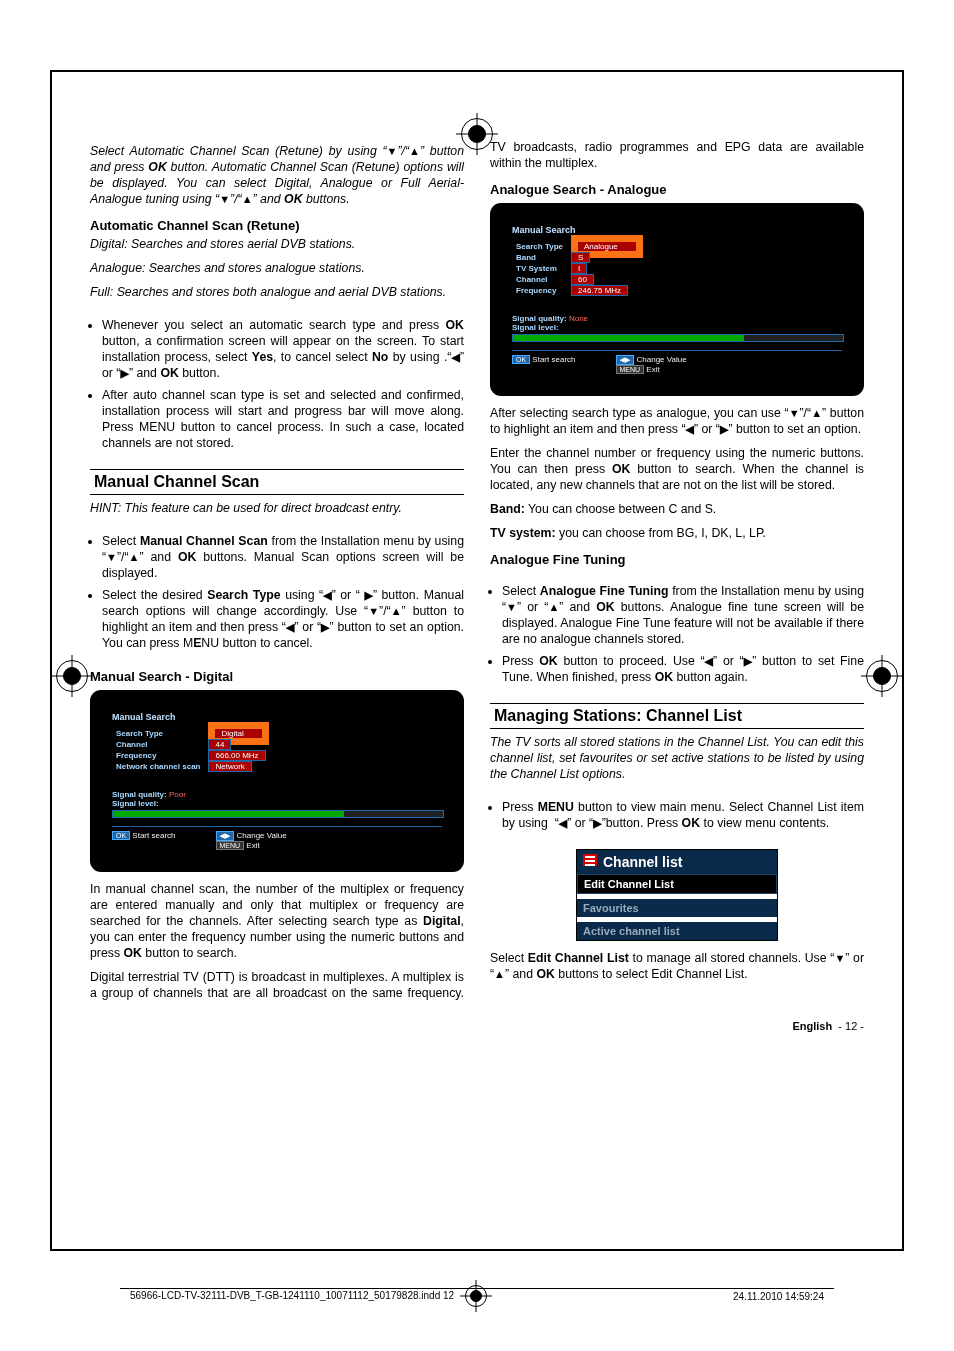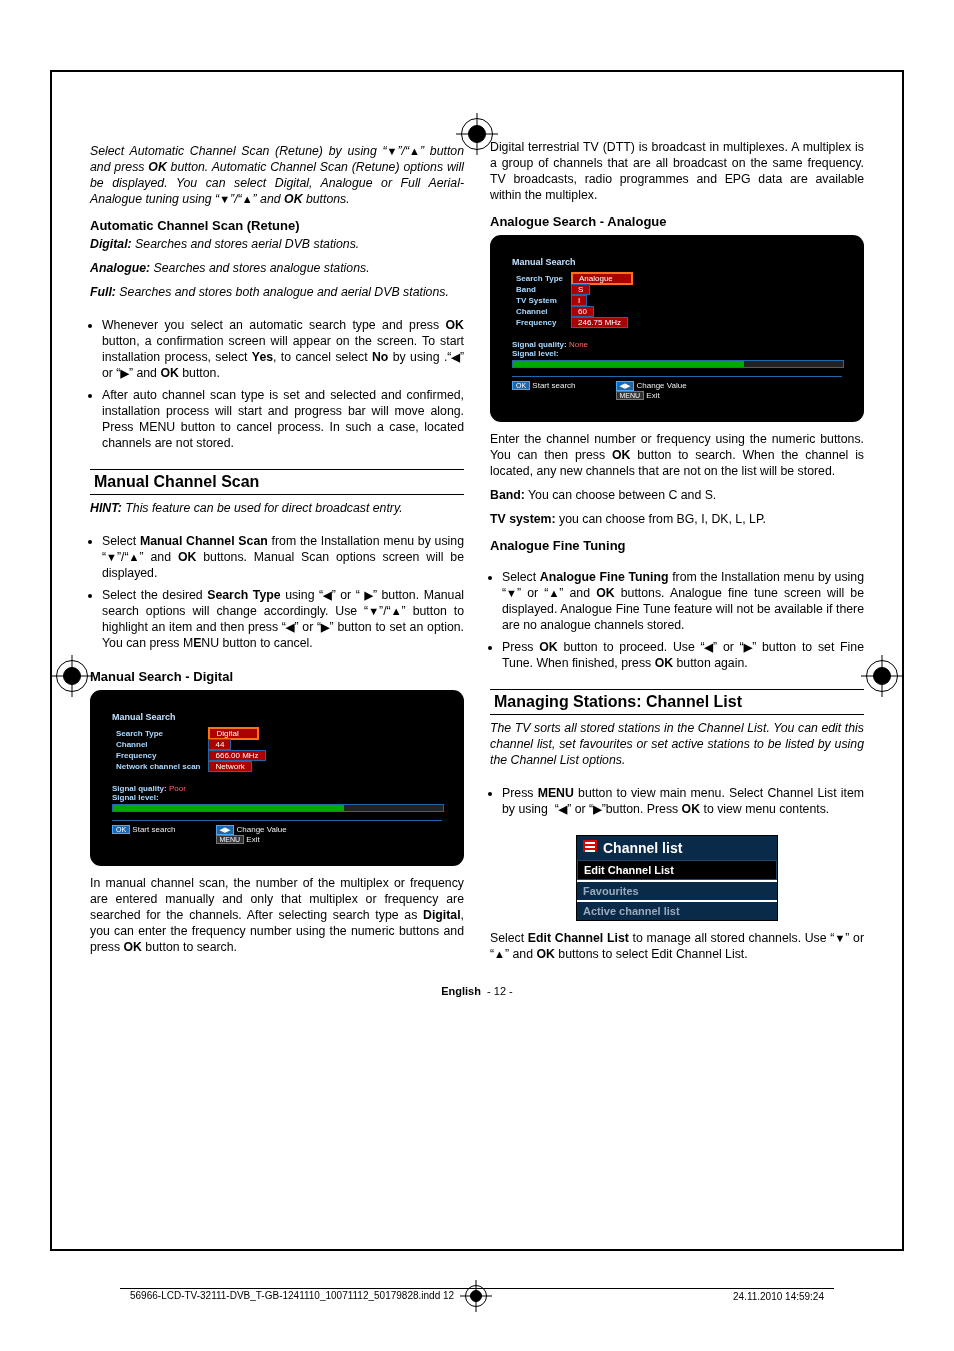--- a/index.html
+++ b/index.html
@@ -53,51 +53,51 @@
   h2.boxed {
     font-size: 16px;
     font-weight: bold;
     border-top: 1px solid #000;
     border-bottom: 1px solid #000;
     padding: 3px 4px;
     margin: 10px 0 6px 0;
     break-inside: avoid;
   }
   h3 { font-size: 13px; font-weight: bold; margin: 10px 0 4px 0; }
-  .bi { font-weight: bold; font-style: italic; }
+  .bi { font-weight: normal; font-style: italic; }
   ul.bullets { padding-left: 12px; margin: 17px 0; }
   ul.bullets li { margin-bottom: 6px; text-align: justify; line-height:1.3;}
   .arrow { font-family: Arial; font-weight: bold; font-size: 11px; display:inline-block; }
   
   .osd {
     background: #000;
     color: #eee;
     font-size: 8px;
     border-radius: 11px;
     padding: 22px;
     margin: 6px 0 10px 0;
     break-inside: avoid;
     position: relative;
   }
   .osd .title { color: #c0e0ff; font-size: 9px; margin-bottom: 6px; font-weight:bold;}
   .osd table { border-collapse: collapse; }
   .osd td { padding: 1px 4px; vertical-align: middle; }
   .osd .lbl { color: #a8d8ff; font-weight: bold; }
   .osd .val-red { background: #a00; color: #fff; padding: 0 6px; border:1px solid #26a; font-size:8px;}
-  .osd .val-redwide { background: #a00; color:#fff; padding:0 18px 0 6px; border:2px solid #f97316;}
+  .osd .val-redwide { background: #a00; color:#fff; padding:0 18px 0 6px; border:7px solid #f97316;}
   .osd .bar {
     height: 6px; width: 100%; background: #222;
     border: 1px solid #26a; margin-top: 2px; position: relative;
   }
   .osd .bar.fill::before { content:""; position:absolute; left:0;top:0;bottom:0; width:70%; background:#0a0;}
   .osd .foot { border-top: 1px solid #26a; margin-top: 8px; padding-top: 4px; display:flex; gap:40px;}
   .osd .btn { display:inline-block; padding:0 3px; font-size:7px; color:#fff;}
   .osd .btn.ok { background:#26a; border:1px solid #4af;}
   .osd .btn.menu { background:#333; border:1px solid #777;}
-  .osd .sigsec { margin-top: 12px;}
+  .osd .sigsec { margin-top: 18px;}
   
   .clist {
     width: 200px;
     margin: 6px auto 10px auto;
     background: #0a2a4a;
     border: 1px solid #000;
     break-inside: avoid;
     color: #dde;
     font-weight: bold;
     font-size: 11px;
@@ -113,30 +113,30 @@
     width: 14px; height: 12px; background:#d00; position:relative;
   }
   .clist .hdr .icn::before,
   .clist .hdr .icn::after {
     content:""; position:absolute; left:2px; right:2px; height:2px; background:#fff;
   }
   .clist .hdr .icn::before { top:2px; }
   .clist .hdr .icn::after { top:6px; box-shadow: 0 4px 0 #fff;}
   .clist .item {
     padding: 3px 6px;
-    border-top: 2px solid #ffffff;
+    border-top: 5px solid #ffffff;
     color:#9ab;
   }
   .clist .item.sel {
     background: #000;
     border: 1px solid #246;
     color:#fff;
   }
   .footer-pg {
-    text-align: center;
+    text-align: right;
     margin-top: 18px;
     font-size: 11px;
   }
   .footer-line {
     position: absolute;
     left: 120px; right: 120px; bottom: 62px;
     border-top: 0.5px solid #000;
   }
   .footer-meta {
     position: absolute;
@@ -259,20 +259,21 @@
   <div class="sigsec">
     <div><span class="lbl">Signal quality:</span> <span style="color:#f66">None</span></div>
     <div><span class="lbl">Signal level:</span><div class="bar fill"></div></div>
   </div>
   <div class="foot">
     <span><span class="btn ok">OK</span> <span>Start search</span></span>
     <span><span class="btn ok">◀▶</span> <span>Change Value</span><br><span class="btn menu">MENU</span> <span>Exit</span></span>
   </div>
 </div>
 
+<p>After selecting search type as analogue, you can use “<span class="arrow">▼</span>”/“<span class="arrow">▲</span>” button to highlight an item and then press “<span class="arrow">◀</span>” or “<span class="arrow">▶</span>” button to set an option.</p>
 
 <p>Enter the channel number or frequency using the numeric buttons. You can then press <b>OK</b> button to search. When the channel is located, any new channels that are not on the list will be stored.</p>
 
 <p><b>Band:</b> You can choose between C and S.</p>
 <p><b>TV system:</b> you can choose from BG, I, DK, L, LP.</p>
 
 <h3>Analogue Fine Tuning</h3>
 
 <ul class="bullets">
   <li>Select <b>Analogue Fine Tuning</b> from the Installation menu by using “<span class="arrow">▼</span>” or “<span class="arrow">▲</span>” and <b>OK</b> buttons. Analogue fine tune screen will be displayed. Analogue Fine Tune feature will not be available if there are no analogue channels stored.</li>

